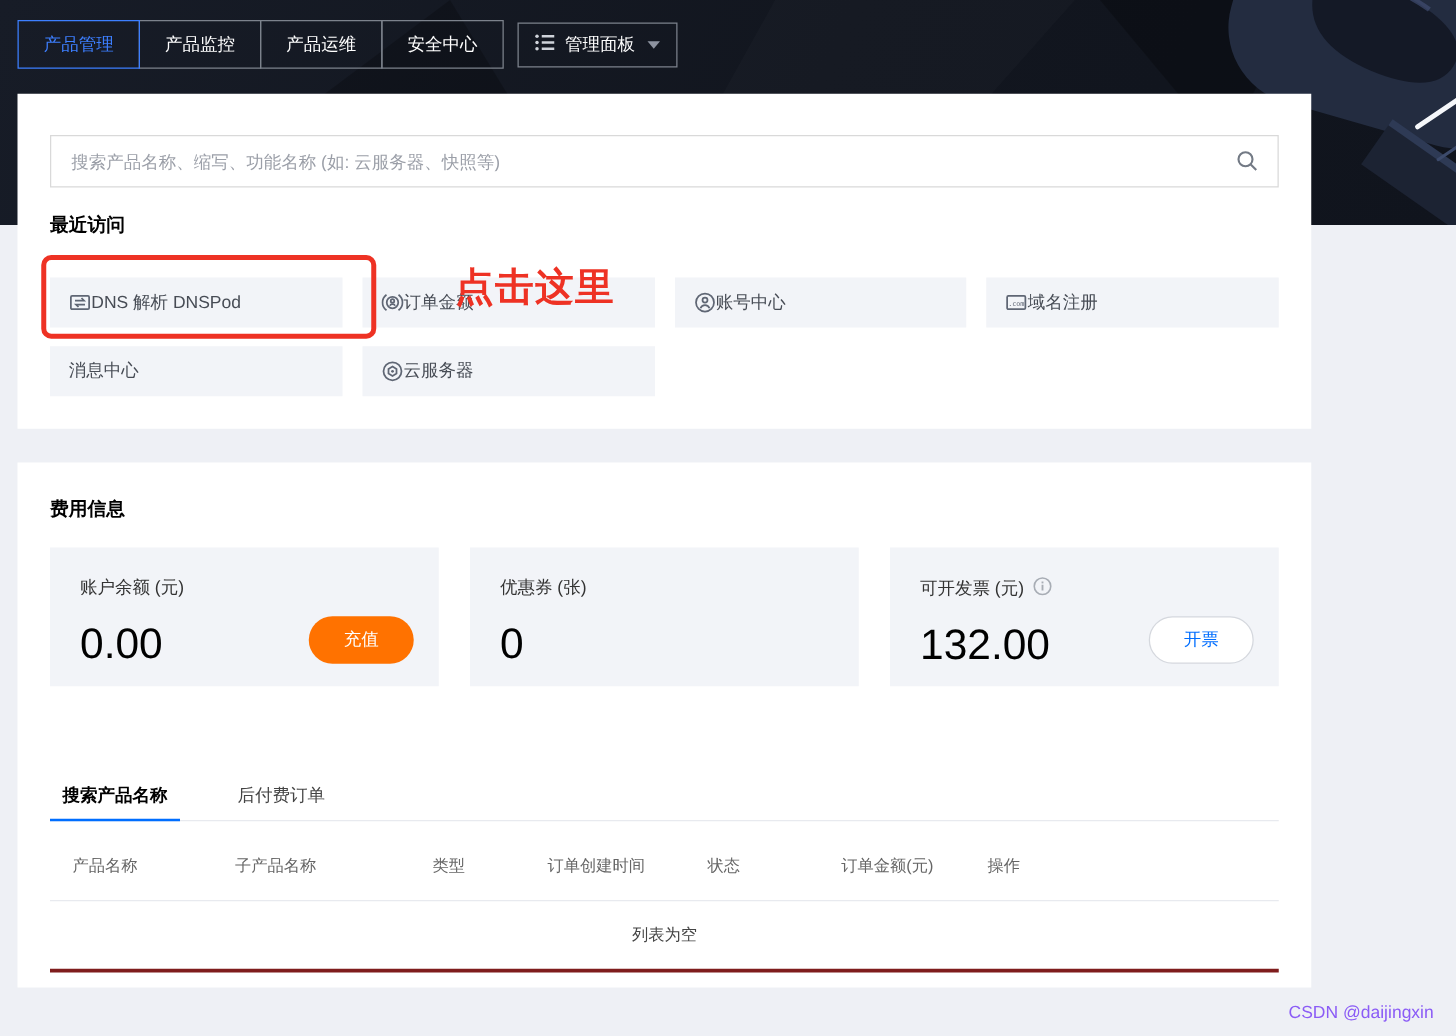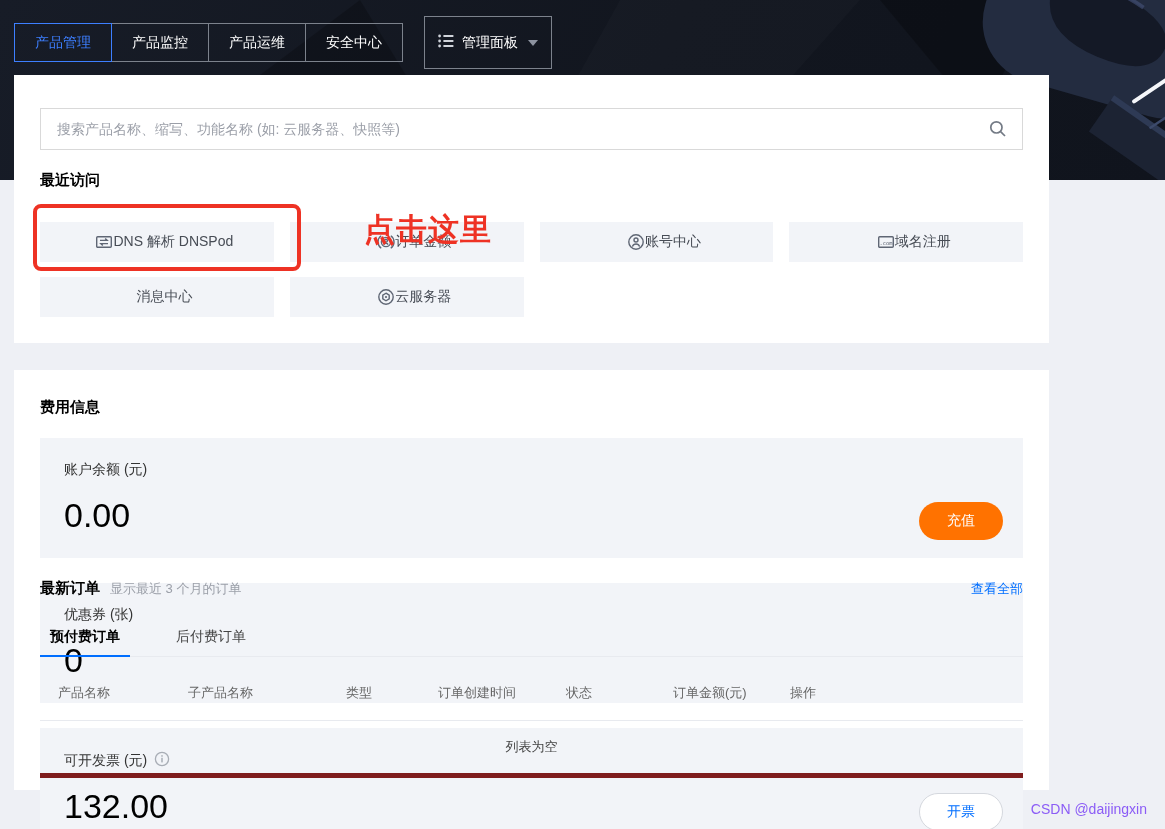--- a/index.html
+++ b/index.html
@@ -7,47 +7,47 @@
   body { font-family:"Liberation Sans","DejaVu Sans",sans-serif; background:#eef0f5; position:relative; }
 
   
   .hero { position:absolute; top:0; left:0; width:1165px; height:180px; background:linear-gradient(115deg,#171c27 0%,#12161f 55%,#10141d 100%); overflow:hidden; }
   .hero svg.deco { position:absolute; top:0; left:0; }
 
   .nav { position:absolute; top:16px; left:14px; display:flex; align-items:center; z-index:5; }
   .tab { height:39px; line-height:37px; padding:0 20px; font-size:14px; color:#fff; border:1px solid #7c828c; margin-left:-1px; cursor:pointer; position:relative; background:transparent; white-space:nowrap; }
   .tab:first-child { margin-left:0; }
   .tab.active { color:#3d7fff; border-color:#3d7fff; z-index:2; }
-  .panel-btn { height:53px; margin-left:21px; padding:0 13px; border:1px solid #7c828c; display:flex; align-items:center; gap:8px; color:#fff; font-size:14px; cursor:pointer; white-space:nowrap; }
+  .panel-btn { height:36px; margin-left:11px; padding:0 13px; border:1px solid #7c828c; display:flex; align-items:center; gap:8px; color:#fff; font-size:14px; cursor:pointer; white-space:nowrap; }
   .caret { width:0; height:0; border-left:5px solid transparent; border-right:5px solid transparent; border-top:6px solid #8d93a0; margin-left:2px; }
 
   
   .panel { position:absolute; left:14px; width:1035px; background:#fff; z-index:3; }
   .panel1 { top:75px; height:268px; }
   .panel2 { top:370px; height:420px; }
 
   
   .searchbox { position:absolute; top:33px; left:26px; right:26px; height:42px; border:1px solid #d9d9d9; background:#fff; display:flex; align-items:center; }
   .searchbox input { flex:1; border:none; outline:none; font-size:14px; color:#333; padding:0 16px; background:transparent; font-family:inherit; }
   .searchbox input::placeholder { color:#9b9fa8; }
   .searchbox .sicon { margin-right:14px; display:flex; cursor:pointer; }
 
   .sec-title { font-size:15px; font-weight:bold; color:#000; }
   .recent-title { position:absolute; top:96px; left:26px; }
 
   .recent-grid { position:absolute; top:147px; left:26px; right:26px; display:grid; grid-template-columns:repeat(4,1fr); column-gap:16px; row-gap:15px; }
-  .ritem { height:40px; background:#f2f4f8; display:flex; align-items:center; padding-left:15px; gap:0; font-size:14px; color:#474c55; cursor:pointer;justify-content:center; }
+  .ritem { height:40px; background:#f2f4f8; display:flex; align-items:center; padding-left:15px; gap:0; font-size:14px; color:#474c55; cursor:pointer; }
   .ritem .icn { display:flex; flex:0 0 auto; }
 
   .hl-box { position:absolute; left:19px; top:129px; width:268px; height:67px; border:4px solid #ee3224; border-radius:8px; z-index:6; pointer-events:none; }
   .hl-note { position:absolute; left:350px; top:134px; font-size:31px; font-weight:bold; color:#ee3224; z-index:6; letter-spacing:1px; }
 
   
   .billing-title { position:absolute; top:28px; left:26px; }
-  .cards { position:absolute; top:68px; left:26px; right:26px; height:111px; display:flex; gap:25px;flex-direction:column; }
+  .cards { position:absolute; top:68px; left:26px; right:26px; height:111px; display:flex; gap:25px; }
   .card { flex:1; background:#f2f4f8; position:relative; padding:23px 24px; }
   .card .clabel { font-size:14px; color:#333; display:flex; align-items:center; gap:7px; }
   .card .cvalue { font-size:34px; color:#000; margin-top:17px; }
   .btn { position:absolute; right:20px; bottom:18px; width:84px; height:38px; font-size:14px; display:flex; align-items:center; justify-content:center; cursor:pointer; font-family:inherit;border-radius:19px; }
   .btn-orange { background:#ff7200; color:#fff; border:none; }
   .btn-outline { background:#fff; color:#006eff; border:1px solid #d5d8de; }
 
   
   .orders-head { position:absolute; top:209px; left:26px; right:26px; display:flex; align-items:baseline; }
   .orders-sub { font-size:13px; color:#9b9fa8; margin-left:10px; }
@@ -55,21 +55,21 @@
 
   .order-tabs { position:absolute; top:248px; left:26px; right:26px; display:flex; gap:36px; border-bottom:1px solid #e8eaef; height:39px; }
   .otab { font-size:14px; color:#444; padding:0 10px; height:100%; display:flex; align-items:center; cursor:pointer; position:relative; }
   .otab.active { color:#000; font-weight:bold; }
   .otab.active::after { content:""; position:absolute; left:0; right:0; bottom:-1px; height:2px; background:#006eff; }
 
   .thead { position:absolute; top:296px; left:26px; right:26px; display:flex; height:55px; align-items:center; border-bottom:1px solid #e8eaef; padding-left:18px; }
   .th { font-size:13px; color:#666; }
   .th1{width:252px;} .th2{width:130px;} .th3{width:158px;} .th4{width:92px;} .th5{width:128px;} .th6{width:107px;} .th7{width:117px;} .th8{flex:1;}
 
-  .empty-row { position:absolute; top:351px; left:26px; right:26px; height:57px; display:flex; align-items:center; justify-content:center; font-size:13px; color:#444; border-bottom:5px solid #7f1d1d; }
+  .empty-row { position:absolute; top:351px; left:26px; right:26px; height:57px; display:flex; align-items:center; justify-content:center; font-size:13px; color:#444; border-bottom:3px solid #7f1d1d; }
 
   .watermark { position:absolute; top:801px; right:18px; font-size:14px; color:#8b5cf6; z-index:4; }
 
   svg .ln { stroke:#5f6674; stroke-width:1.4; fill:none; }
 </style>
 </head>
 <body>
 
 <div class="hero">
   <svg class="deco" width="1165" height="180" viewBox="0 0 1165 180">
@@ -208,28 +208,23 @@
               <rect x="7.25" y="6.8" width="1.5" height="4.6" fill="#a8adb5"></rect>
               <rect x="7.25" y="4.2" width="1.5" height="1.5" fill="#a8adb5"></rect>
             </svg>
         </span>
       </div>
       <div class="cvalue">132.00</div>
       <button class="btn btn-outline">开票</button>
     </div>
   </div>
 
-  <div class="orders-head">
-    <span class="sec-title">最新订单</span>
-    <span class="orders-sub">显示最近 3 个月的订单</span>
-    <span class="view-all">查看全部</span>
-  </div>
 
   <div class="order-tabs">
-    <div class="otab active">预付费订单</div>
+    <div class="otab active">搜索产品名称</div>
     <div class="otab">后付费订单</div>
   </div>
 
   <div class="thead">
     <div class="th th2">产品名称</div>
     <div class="th th3">子产品名称</div>
     <div class="th th4">类型</div>
     <div class="th th5">订单创建时间</div>
     <div class="th th6">状态</div>
     <div class="th th7">订单金额(元)</div>

